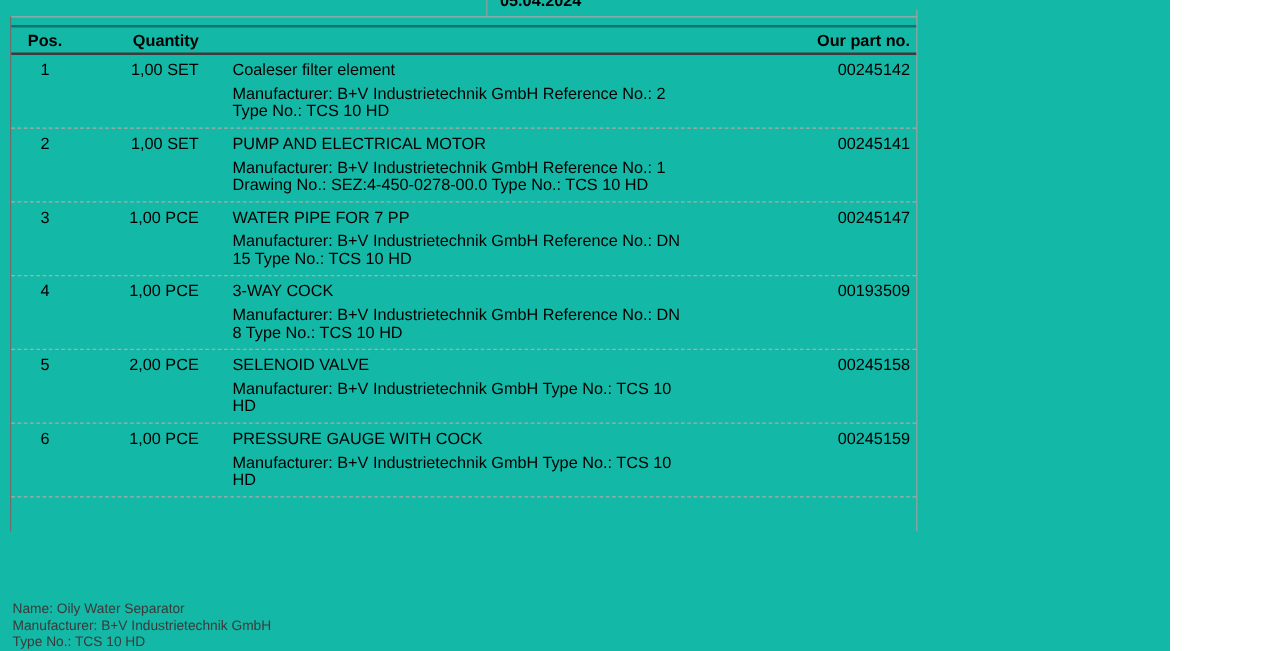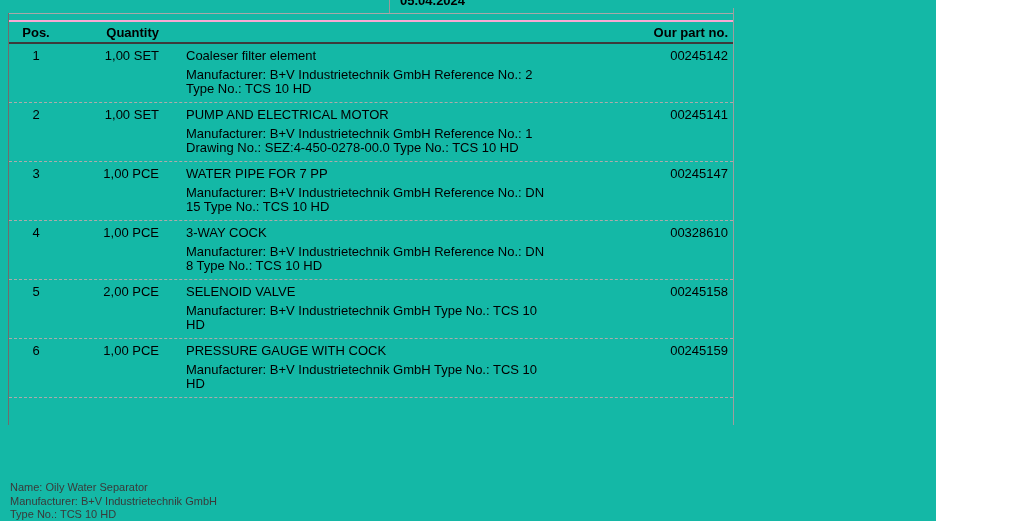--- a/index.html
+++ b/index.html
@@ -43,21 +43,21 @@
   }
 
   
   .parts-table {
     position:absolute; left:9px; top:20px; width:724px;
     font-size:13px;
   }
   .t-head {
     display:flex; align-items:center;
     height:24px;
-    border-top:2px solid #f9a8d4;
+    border-top:2px solid #0f766e;
     border-bottom:2px solid #3c3c3c;
     font-weight:bold;
   }
   .t-row {
     display:flex;
     border-bottom:1px dashed #ababab;
     padding:5px 0 6px 0;
   }
   .c-pos  { width:54px;  text-align:center; flex:none; }
   .c-qty  { width:96px;  text-align:right;  flex:none; white-space:nowrap; }
@@ -146,21 +146,21 @@
       <div class="c-qty line">1,00 PCE</div>
       <div class="c-desc">
         <div class="desc-block">
               <div class="line">3-WAY COCK</div>
             </div>
         <div class="desc-block">
               <div class="line">Manufacturer: B+V Industrietechnik GmbH Reference No.: DN</div>
               <div class="line">8 Type No.: TCS 10 HD</div>
             </div>
       </div>
-      <div class="c-part line">00328610</div>
+      <div class="c-part line">00193509</div>
     </div>
 
     <div class="t-row">
       <div class="c-pos line">5</div>
       <div class="c-qty line">2,00 PCE</div>
       <div class="c-desc">
         <div class="desc-block">
               <div class="line">SELENOID VALVE</div>
             </div>
         <div class="desc-block">

